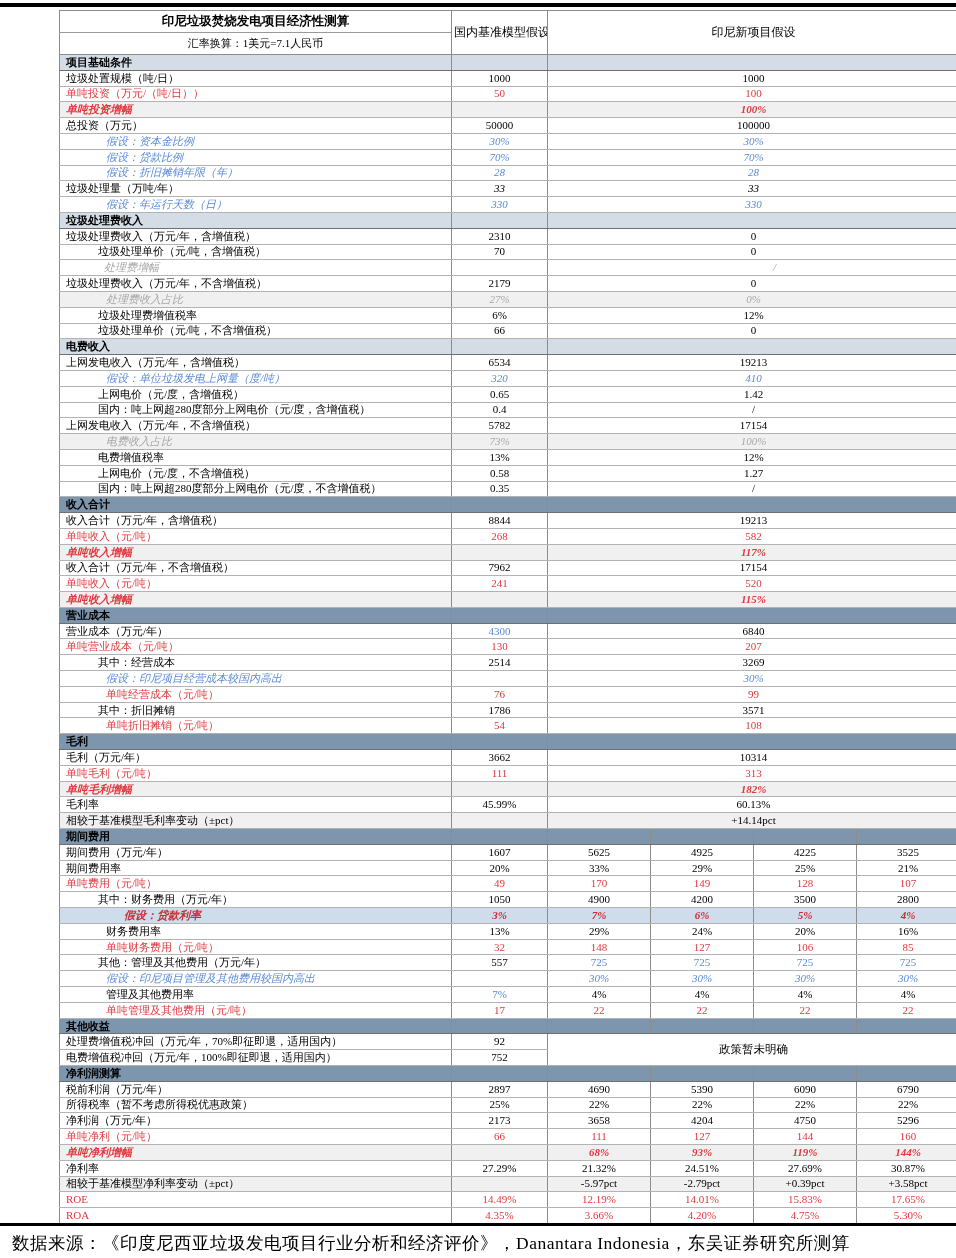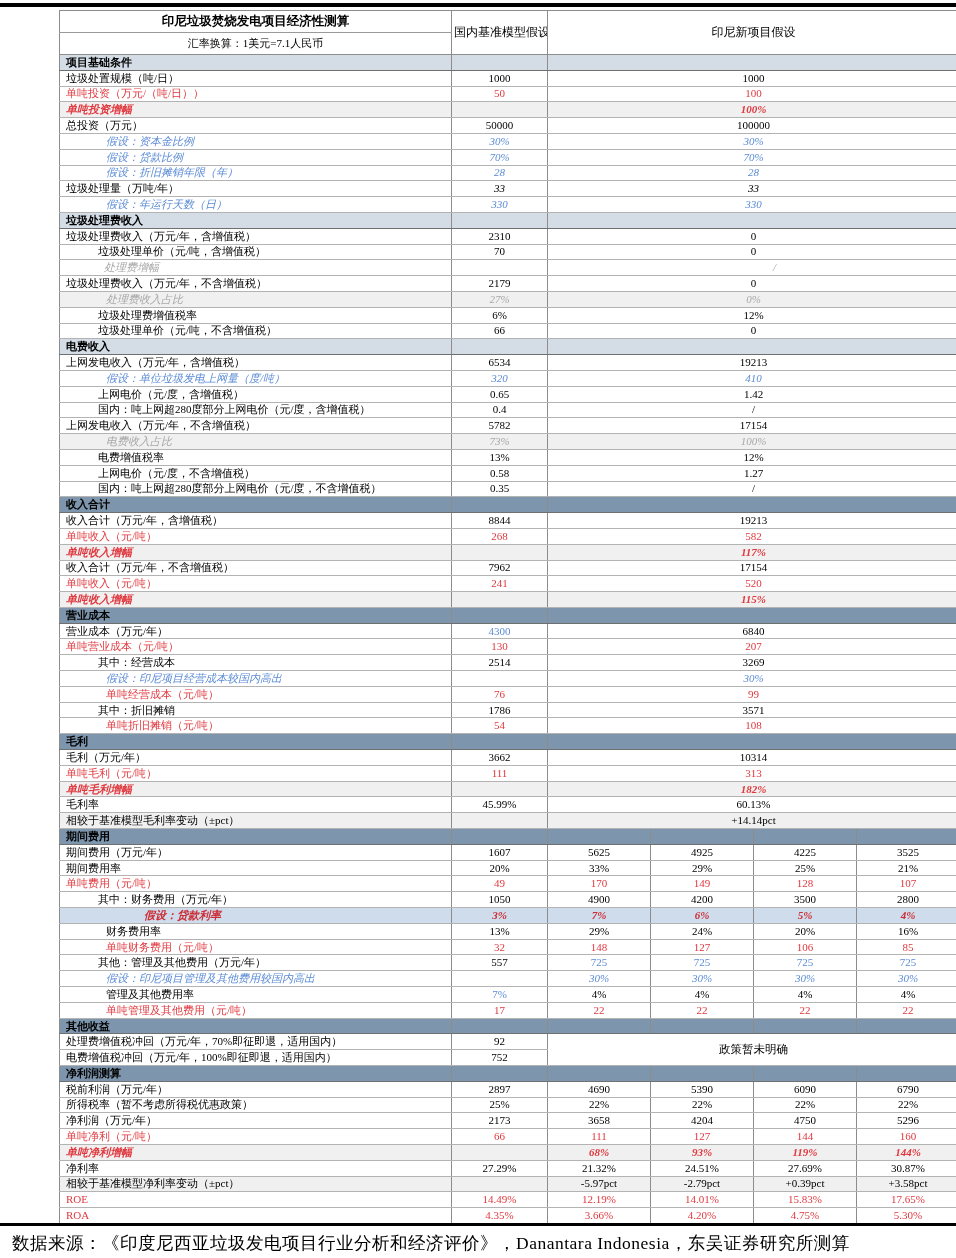--- a/index.html
+++ b/index.html
@@ -26,21 +26,21 @@
   }
   th{border-color:#8c8c8c;}
   td{border-left-color:#8c8c8c;border-right-color:#8c8c8c;}
   thead th{height:21px;font-weight:normal;font-size:12px;}
   th.title-cell{font-weight:bold;font-size:12.5px;border-bottom:1px solid #9a9a9a;}
   th.sub-cell{font-size:11px;border-top:none;}
   td.lbl{text-align:left;}
   .ind0{padding-left:6px;}
   .ind1{padding-left:38px;}
   .ind2{padding-left:46px;}
-  .ind3{padding-left:84px;}
+  .ind3{padding-left:64px;}
   
   tr.row-secl td{background:#d4dde6;font-weight:bold;border-top:1px solid #6f6f6f;border-bottom:1px solid #6f6f6f;}
   tr.row-secd td{background:#7e96ad;font-weight:bold;border-top:1px solid #6f6f6f;border-bottom:1px solid #6f6f6f;}
   tr.row-b td{font-weight:normal;border-top:1px solid #8a8a8a;}
   tr.row-r td{color:#e0393f;}
   tr.row-rs td{color:#e0393f;font-style:italic;font-weight:bold;background:#f0f0f0;}
   tr.row-a td{color:#5b8bd5;font-style:italic;}
   tr.row-g td{color:#a8a8a8;font-style:italic;padding-left:44px;}
   tr.row-gs td{color:#a8a8a8;font-style:italic;background:#f0f0f0;}
   tr.row-sh td{background:#f0f0f0;}

